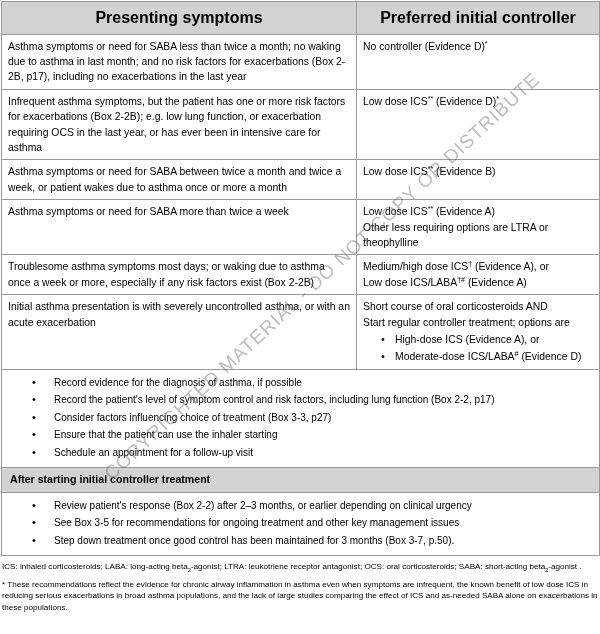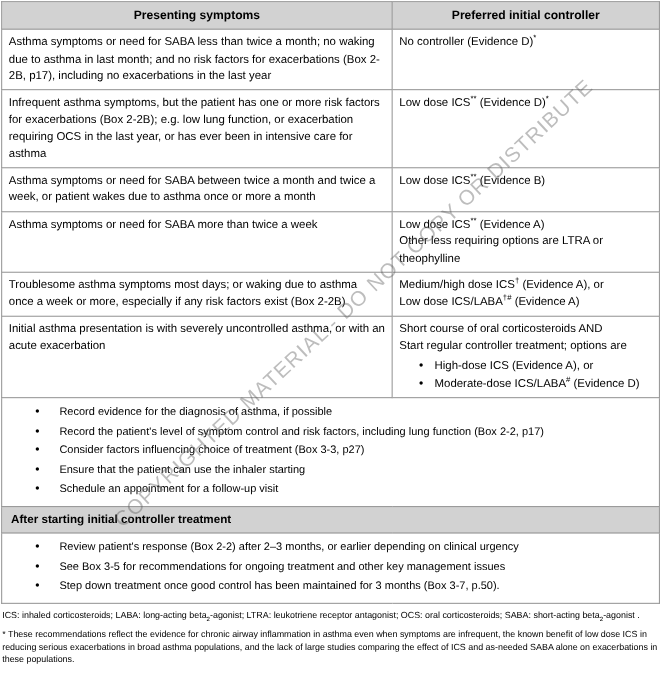--- a/index.html
+++ b/index.html
@@ -55,21 +55,21 @@
     vertical-align: top;
     padding: 4px 6px 4px 6px;
     font-size: 10.4px;
     line-height: 1.48;
     background: transparent;
   }
   .tbl th {
     background: #d2d2d2;
     text-align: center;
     font-weight: bold;
-    font-size: 11px;
+    font-size: 16px;
     padding: 4px 6px;
   }
   .col-a { width: 355px; }
   .col-b { width: 243px; }
 
   .sec-head td {
     background: #d2d2d2;
     font-weight: bold;
     font-size: 10.6px;
     padding: 4px 6px 4px 8px;

